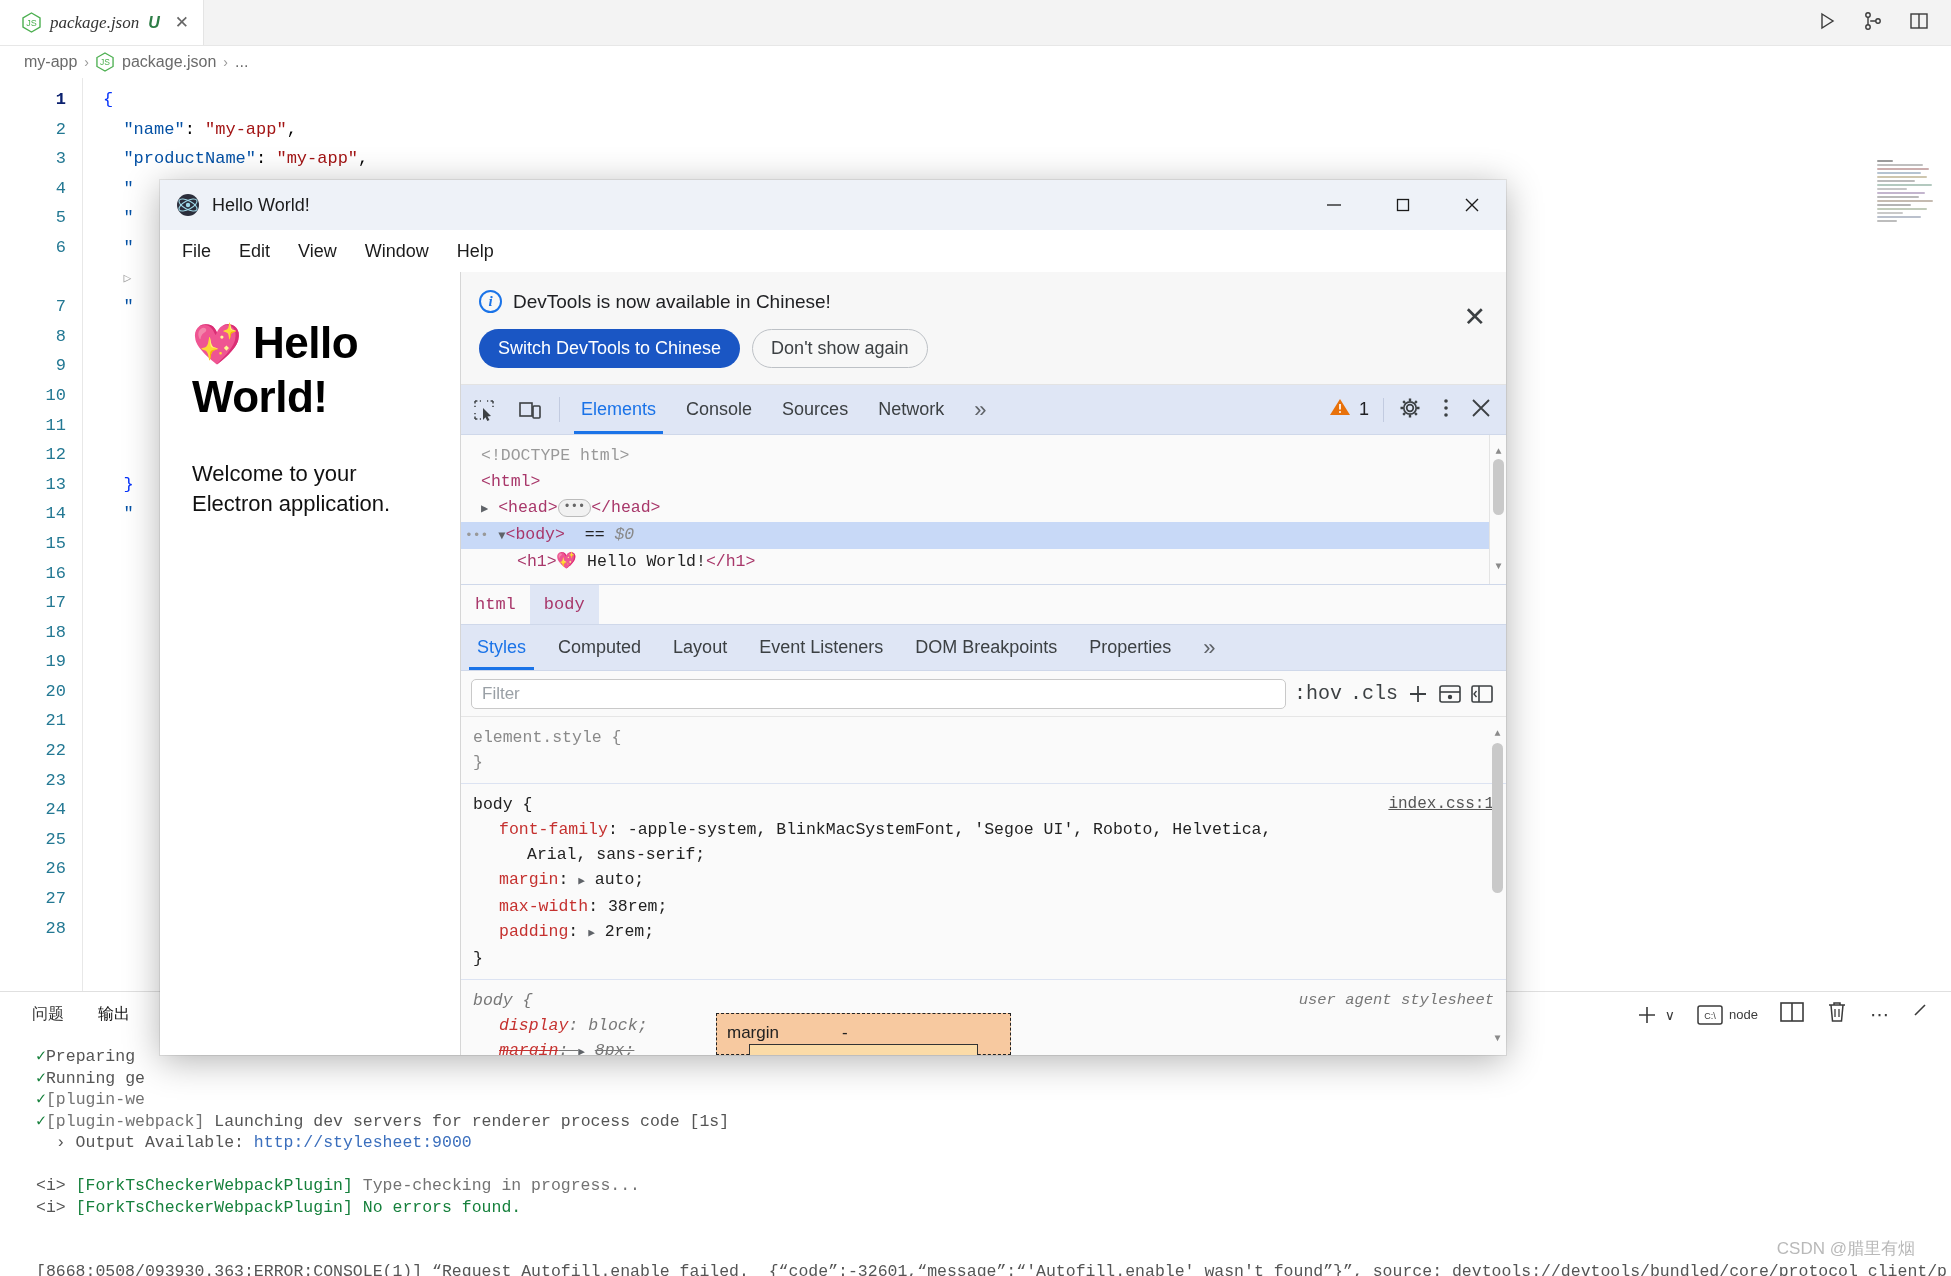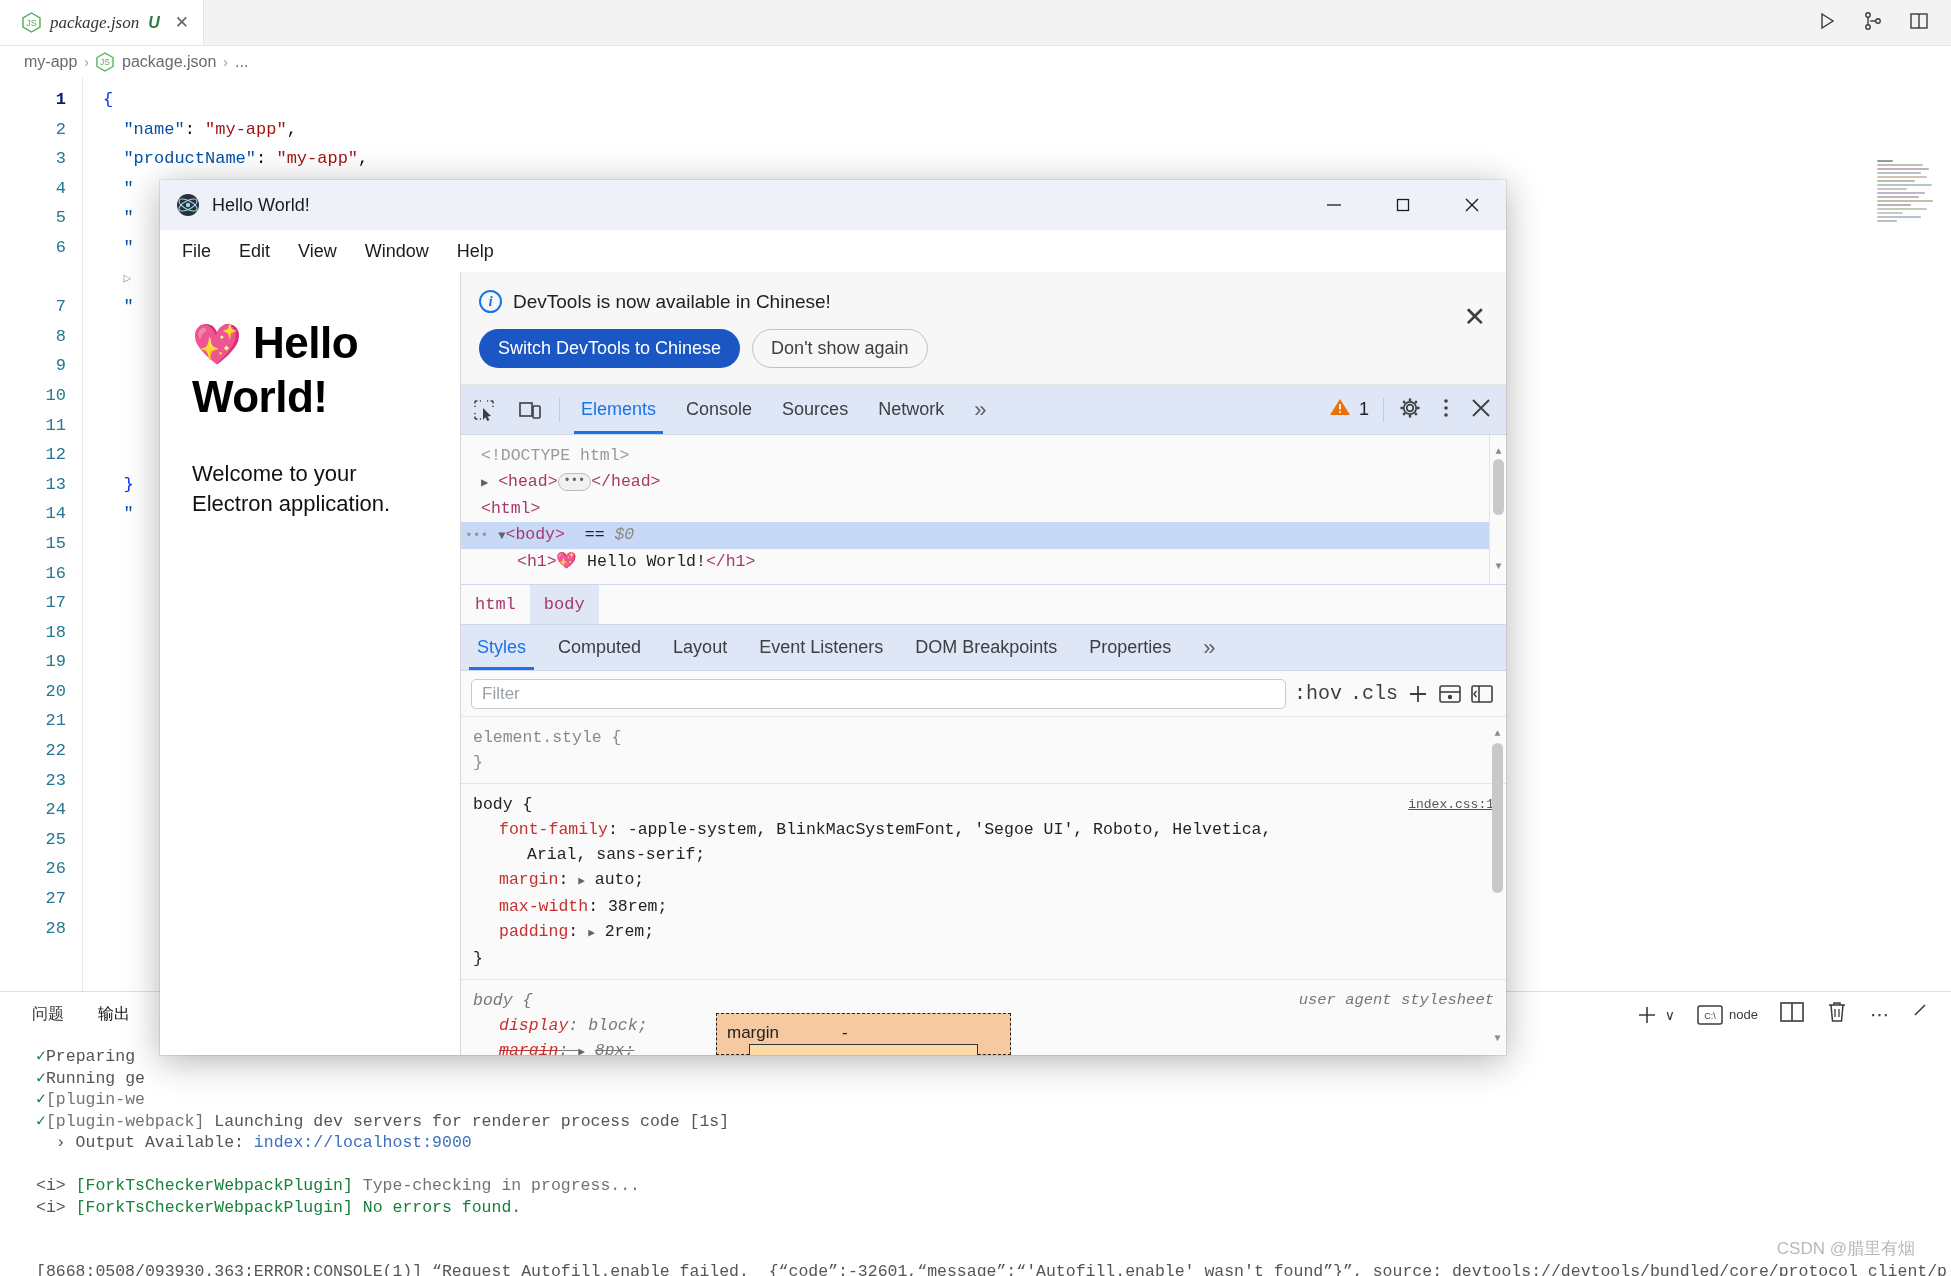--- a/index.html
+++ b/index.html
@@ -242,21 +242,21 @@
   }
   .rule { padding:8px 12px 8px 12px; border-bottom:1px solid #dce3f2; }
   .rule.ua { color:#777; font-style:italic; }
   .rule .sel-name { color:#222; }
   .rule.ua .sel-name { color:#777; }
   .prop { color:#c5312f; }
   .prop-ua { color:#c5312f; font-style:italic; }
   .val { color:#222; }
   .val-ua { color:#777; font-style:italic; }
   .strike { text-decoration:line-through; }
-  .src-link { float:right; color:#555; text-decoration:underline; font-size:13px; }
+  .src-link { float:right; color:#555; text-decoration:underline; font-size:16px; }
   .src-ua { float:right; color:#777; font-style:italic; font-size:15.5px; }
   .tri-sm { font-size:11px; color:#5f6368; }
   .ind { padding-left:26px; }
   .ind2 { padding-left:54px; }
 
   .boxmodel {
     position:absolute; left:255px; bottom:0; width:295px;
   }
   .bm-margin {
     background:#f7c9a0; border:1px dashed #222; padding:6px 10px 0 10px; height:42px;
@@ -425,21 +425,21 @@
           <svg width="22" height="22" viewBox="0 0 22 22">
               <path d="M4 14 L14 4" stroke="#3b3b3b" stroke-width="1.6" fill="none"></path>
             </svg>
         </span>
       </div>
     </div>
     <div class="term"><span class="c-green">✓</span><span class="c-gray">Preparing</span>
 <span class="c-green">✓</span><span class="c-gray">Running ge</span>
 <span class="c-green">✓</span><span class="c-blue">[plugin-we</span>
 <span class="c-green">✓</span><span class="c-blue">[plugin-webpack]</span><span class="c-gray"> Launching dev servers for renderer process code </span><span class="c-gray">[1s]</span>
-  <span class="c-gray">› Output Available: </span><span class="c-link">index://localhost:9000</span>
+  <span class="c-gray">› Output Available: </span><span class="c-link">http://stylesheet:9000</span>
 <span class="blank"> </span>
 <span class="c-gray">&lt;i&gt;</span> <span class="c-green">[ForkTsCheckerWebpackPlugin]</span> <span class="c-blue">Type-checking in progress...</span>
 <span class="c-gray">&lt;i&gt;</span> <span class="c-green">[ForkTsCheckerWebpackPlugin]</span> <span class="c-green">No errors found.</span>
 <span class="blank"> </span>
 <span class="blank"> </span>
 <span class="c-gray">[8668:0508/093930.363:ERROR:CONSOLE(1)] “Request Autofill.enable failed.  {“code”:-32601,“message”:“'Autofill.enable' wasn't found”}”, source: devtools://devtools/bundled/core/protocol_client/p</span>
 
 </div>
     <div class="watermark">CSDN @腊里有烟</div>
   </div>
@@ -556,22 +556,22 @@
           <span>
             <svg width="22" height="22" viewBox="0 0 22 22">
                 <path d="M3 3 L19 19 M19 3 L3 19" stroke="#3c4043" stroke-width="1.8"></path>
               </svg>
           </span>
         </div>
       </div>
 
       <div class="dom-tree">
         <div class="dom-row"><span class="t-gray">&lt;!DOCTYPE html&gt;</span></div>
+        <div class="dom-row"><span class="t-tag">&lt;html&gt;</span></div>
         <div class="dom-row"><span class="tri">▶</span> <span class="t-tag">&lt;head&gt;</span><span class="ellipsis-badge">•••</span><span class="t-tag">&lt;/head&gt;</span></div>
-        <div class="dom-row"><span class="t-tag">&lt;html&gt;</span></div>
         <div class="dom-row sel" style="padding-left:4px;"><span class="t-gray" style="font-size:13px;">•••</span> <span class="tri">▼</span><span class="t-tag">&lt;body&gt;</span><span class="t-txt">  == </span><span class="t-italic">$0</span></div>
         <div class="dom-row" style="padding-left:56px;"><span class="t-tag">&lt;h1&gt;</span><span>💖</span><span class="t-txt"> Hello World!</span><span class="t-tag">&lt;/h1&gt;</span></div>
         <div class="dt-scroll">
           <div class="sb-arrow" style="top:4px;">▲</div>
           <div class="thumb" style="top:24px;height:56px;"></div>
           <div class="sb-arrow" style="bottom:4px;">▼</div>
         </div>
       </div>
 
       <div class="crumbbar">

